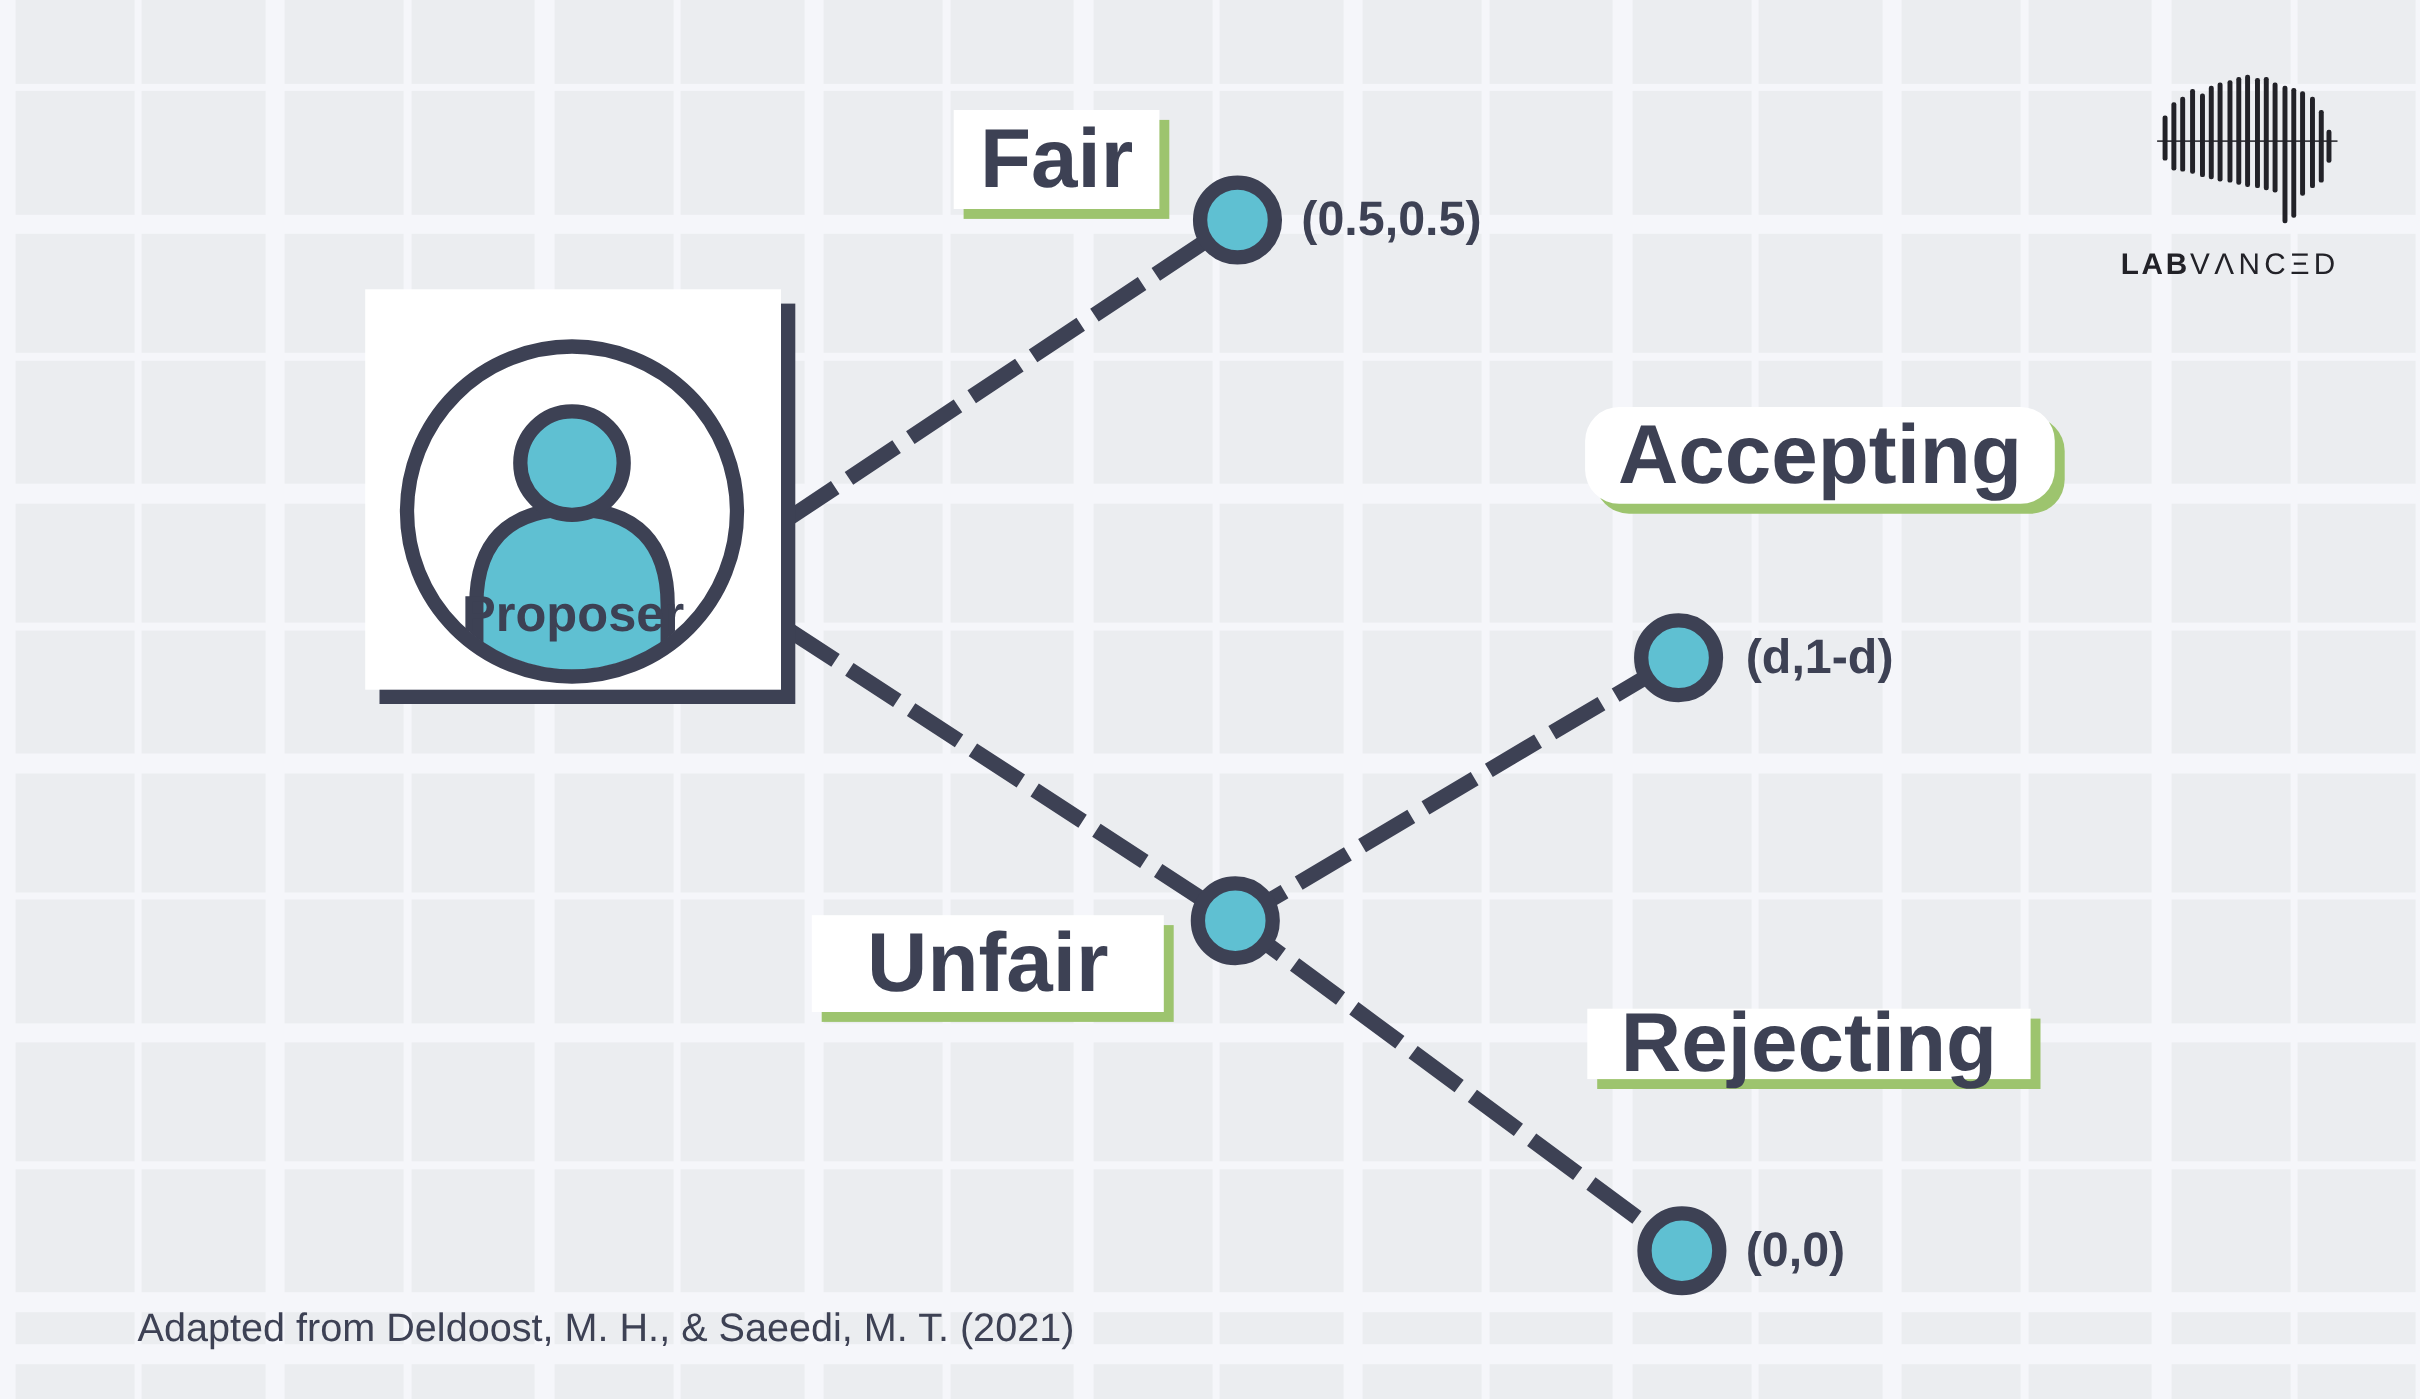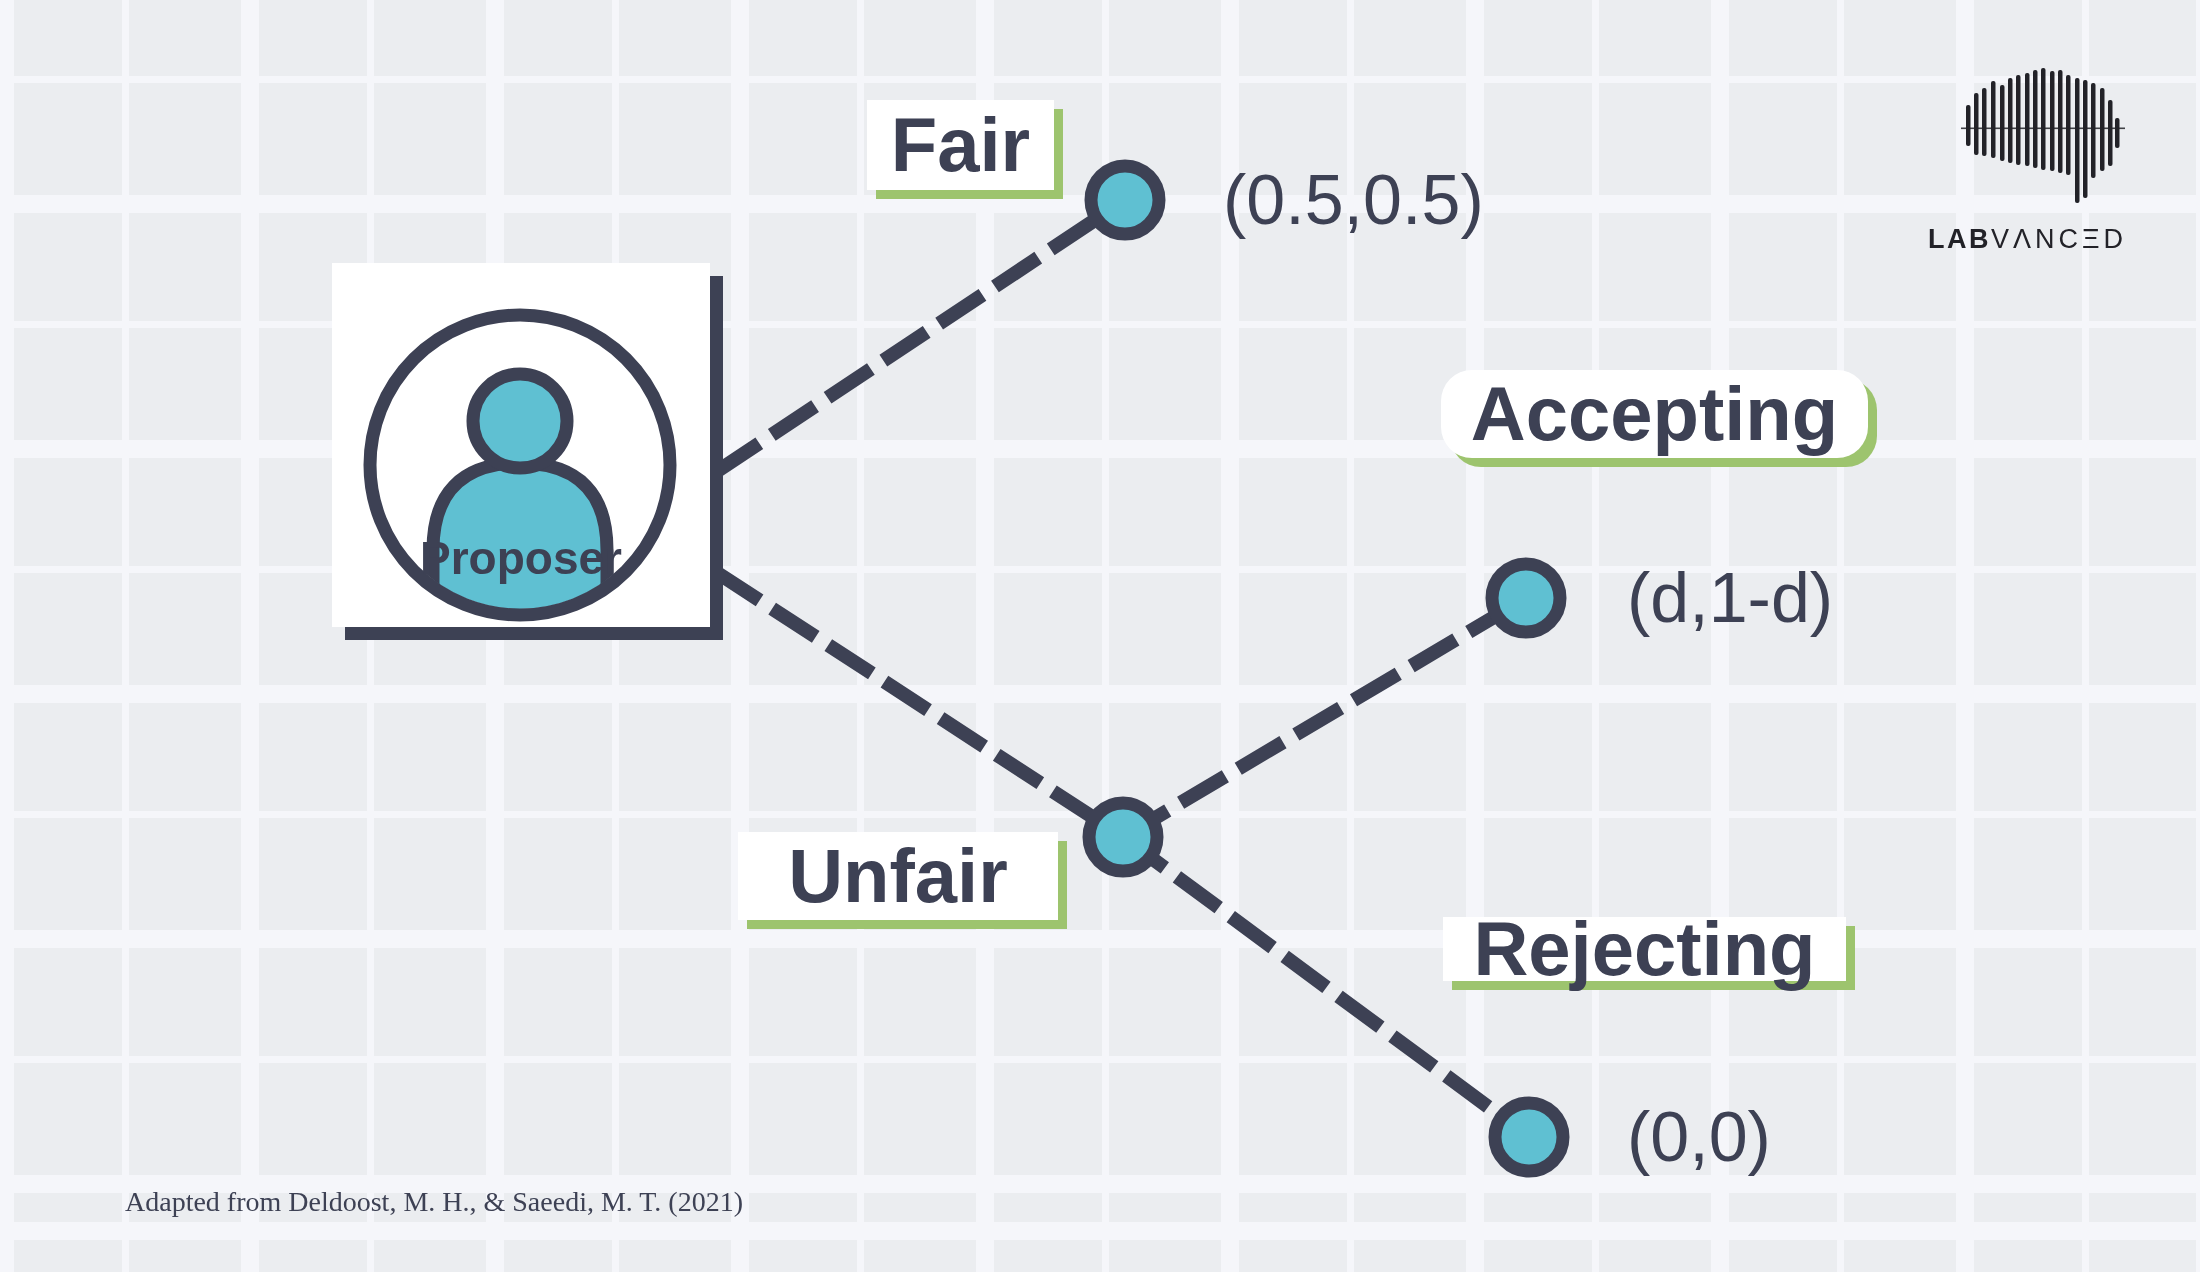--- a/index.html
+++ b/index.html
@@ -13,35 +13,35 @@
     background-position:-4px -50px, -4px -50px;
   }
   .edges{position:absolute; left:0; top:0; width:2200px; height:1272px;}
   .tag{
     position:absolute; background:#ffffff; color:#3d4154;
     box-shadow:9px 9px 0 #9dc46e;
     display:flex; align-items:center; justify-content:center;
     font-size:76px; font-weight:700; line-height:1; white-space:nowrap;
   }
   .payoff{
-    position:absolute; color:#3d4154; font-size:70px; font-weight:400;
-    height:80px; line-height:80px; white-space:nowrap;margin-left:40px;
+    position:absolute; color:#3d4154; font-size:44px; font-weight:700;
+    height:80px; line-height:80px; white-space:nowrap;
   }
   .card{
     position:absolute; left:332px; top:263px; width:378px; height:364px;
     background:#ffffff; box-shadow:13px 13px 0 #3d4154;
   }
   .card .avatar{position:absolute; left:28px; top:42px;}
   .card .card-label{
     position:absolute; left:0; bottom:42px; width:100%;
     text-align:center; font-size:46px; font-weight:700; color:#3d4154;
   }
   .citation{
     position:absolute; left:125px; top:1186px;
-    font-size:28px; font-weight:400; color:#3d4154; white-space:nowrap;font-family:Liberation Serif, serif;
+    font-size:36px; font-weight:400; color:#3d4154; white-space:nowrap;
   }
   .logo{position:absolute; left:1917px; top:58px; width:210px; text-align:right;}
   .logo .wordmark{
     margin-top:10px; font-size:27px; color:#222228; letter-spacing:2.5px; white-space:nowrap;
   }
   .logo .wordmark .bold{font-weight:700;}
   .logo .wordmark .light{font-weight:400; letter-spacing:4px;}
 </style>
 </head>
 <body>

